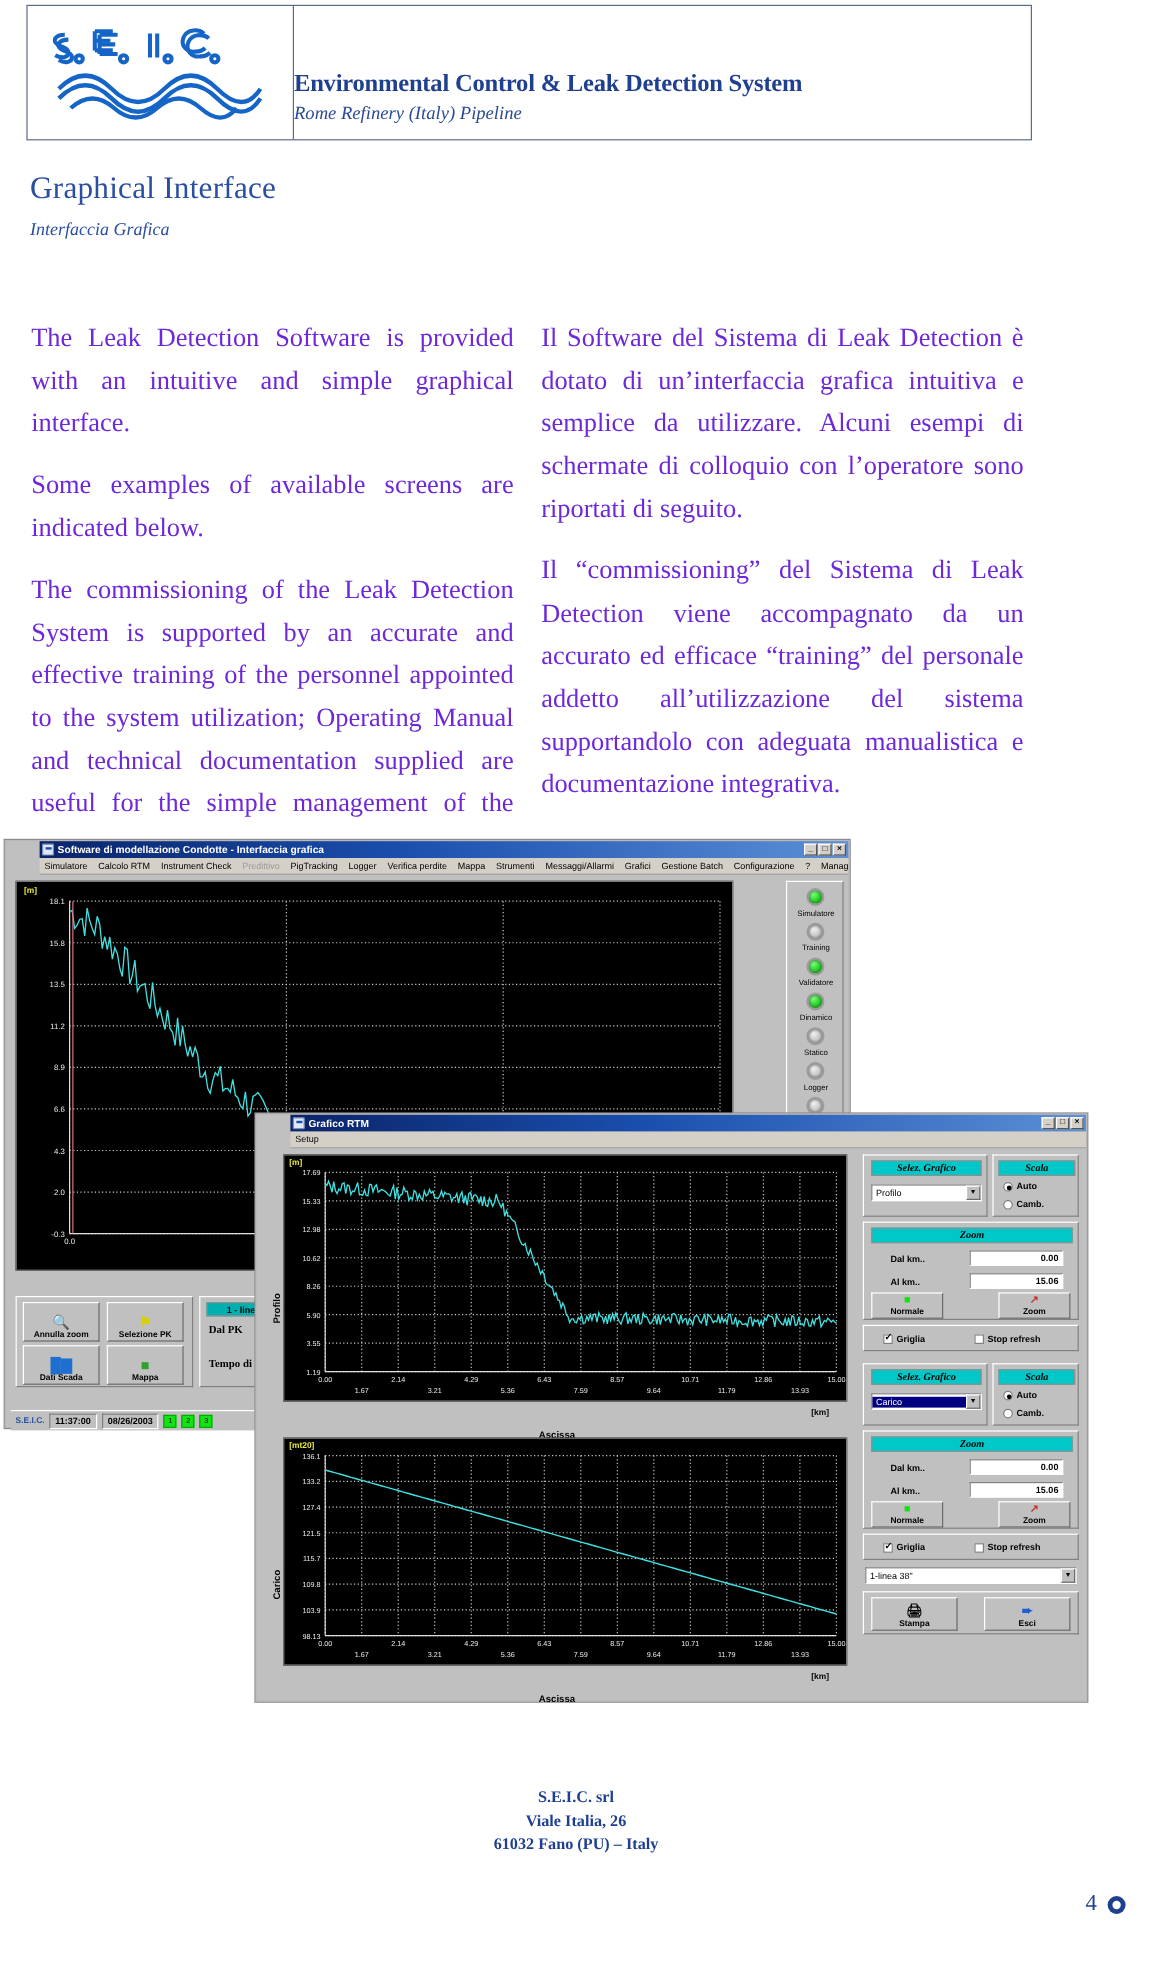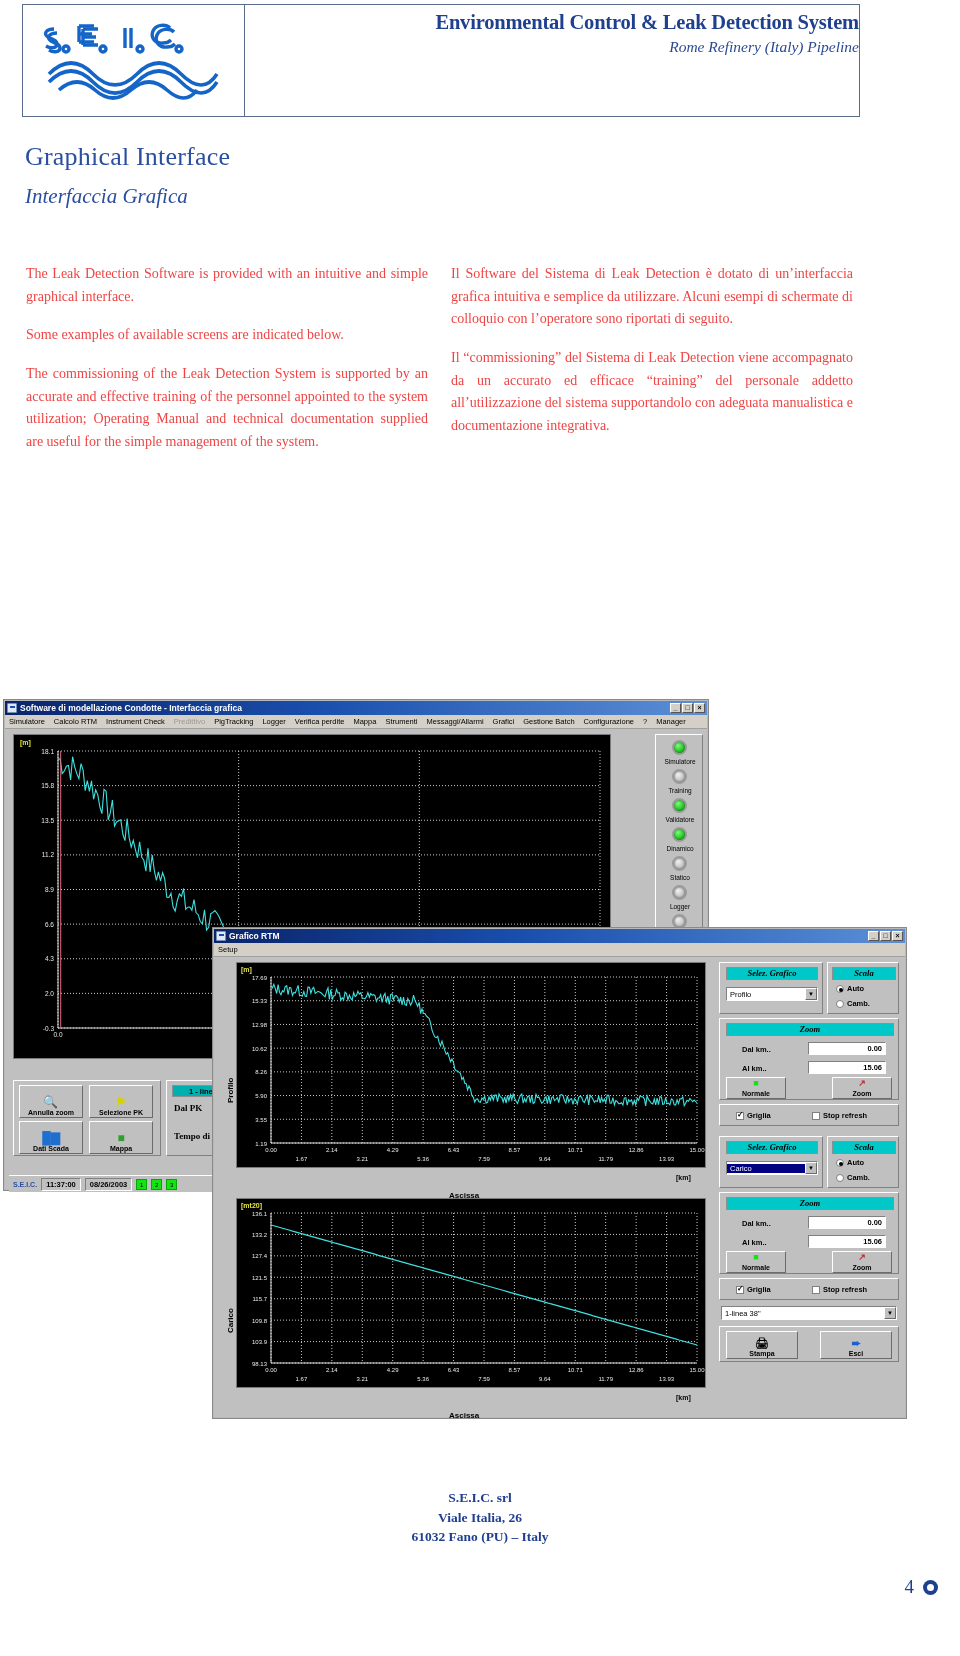--- a/index.html
+++ b/index.html
@@ -15,55 +15,55 @@
   
   .header-box {
     position: absolute; left: 22px; top: 4px; width: 838px; height: 113px;
     border: 1px solid #5b6b8c;
     display: flex;
   }
   .logo-cell {
     width: 222px; border-right: 1px solid #5b6b8c;
     display: flex; align-items: center; justify-content: center;
   }
-  .title-cell { flex: 1; padding-top: 6px; text-align: right; }
+  .title-cell { flex: 1; padding-top: 6px; text-align: left; margin-top: 48px; }
   .hdr-title {
     font-family: "Liberation Serif", serif;
     font-size: 20.5px; font-weight: bold; color: #1f3f8f;
     letter-spacing: -0.2px; line-height: 1.15;
   }
   .hdr-sub {
     font-family: "Liberation Serif", serif;
     font-size: 15.5px; font-style: italic; color: #2b4a93;
     margin-top: 3px;
   }
 
   
   .sec-title {
     position: absolute; left: 25px; top: 142px;
     font-size: 26px; color: #2a4fa0; font-family: "Liberation Serif", serif;
     letter-spacing: .2px;
   }
   .sec-sub {
     position: absolute; left: 25px; top: 184px;
-    font-size: 21px; color: #2a4fa0; font-style: italic;
+    font-size: 15px; color: #2a4fa0; font-style: italic;
     font-family: "Liberation Serif", serif;
   }
 
   
-  .col { position: absolute; font-size: 14px; line-height: 1.62;
-         text-align: justify; color: #ef4444; font-family: "Liberation Serif", serif; }
+  .col { position: absolute; font-size: 22px; line-height: 1.62;
+         text-align: justify; color: #6d28d9; font-family: "Liberation Serif", serif; }
   .col-left  { left: 26px;  top: 263px; width: 402px; }
   .col-right { left: 451px; top: 263px; width: 402px; }
   .col p { margin: 0 0 16px 0; }
   .col p:last-child { margin-bottom: 0; }
 
   
   .shots { position: absolute; left: 0; top: 0; width: 960px; height: 1656px; pointer-events: none; }
-  .shots > * { pointer-events: auto; }
+  .shots > * { pointer-events: auto; padding-left: 28px; }
 
   
   .win {
     position: absolute;
     background: #c0c0c0;
     border: 1px solid #b8b8b8;
     box-shadow: 0 0 0 1px #8a8a8a;
   }
   .titlebar {
     height: 14px;

